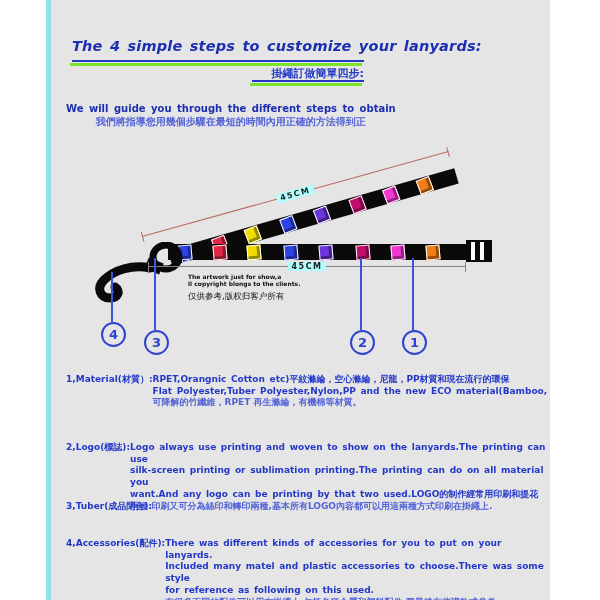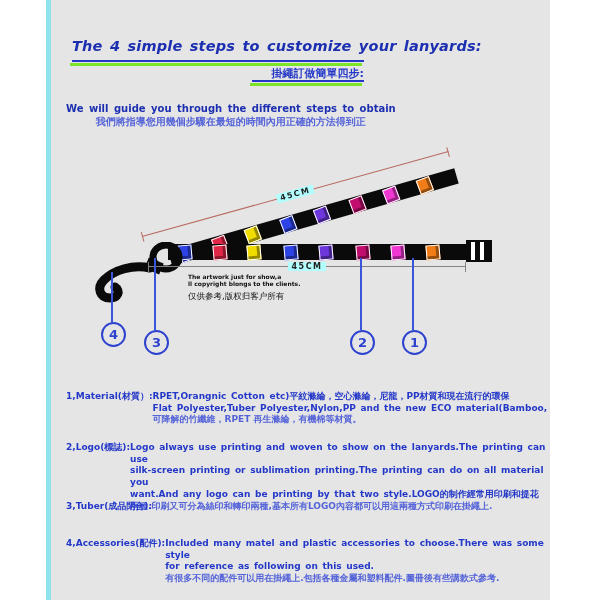--- a/index.html
+++ b/index.html
@@ -77,21 +77,21 @@
   }
   .co-4{left:55px;top:322px;}
   .co-3{left:98px;top:330px;}
   .co-2{left:304px;top:330px;}
   .co-1{left:356px;top:330px;}
   
   .step{
     position:absolute;left:20px;width:486px;display:flex;align-items:flex-start;
     font-size:9px;font-weight:bold;line-height:11.7px;color:#2438c8;word-spacing:1.5px;
   }
-  .step-1{top:391px;} .step-2{top:442px;} .step-3{top:501px;} .step-4{top:538px;}
+  .step-1{top:374px;} .step-2{top:442px;} .step-3{top:501px;} .step-4{top:538px;}
   .step-heading{flex:none;white-space:nowrap;}
   .step-lines{flex:1;}
   .step-lines .zh{color:#5463d8;word-spacing:0;}
 </style>
 </head>
 <body>
 
 <div class="page">
   <div class="page-edge"></div>
 
@@ -169,30 +169,31 @@
       <div>Flat Polyester,Tuber Polyester,Nylon,PP and the new ECO material(Bamboo,</div>
       <div class="zh">可降解的竹纖維，RPET 再生滌綸，有機棉等材質。</div>
     </div>
   </div>
 
   <div class="step step-2">
     <div class="step-heading">2,Logo(標誌):</div>
     <div class="step-lines">
       <div>Logo always use printing and woven to show on the lanyards.The printing can use</div>
       <div>silk-screen printing or sublimation printing.The printing can do on all material you</div>
-      <div>want.And any logo can be printing by that two style.LOGO的制作經常用印刷和提花</div>
+      <div>want.And any logo can be printing by that two used.LOGO的制作經常用印刷和提花</div>
       <div class="zh">兩種.印刷又可分為絲印和轉印兩種,基本所有LOGO內容都可以用這兩種方式印刷在掛繩上.</div>
     </div>
   </div>
 
   <div class="step step-3">
     <div class="step-heading">3,Tuber(成品閉合):</div>
   </div>
 
   <div class="step step-4">
     <div class="step-heading">4,Accessories(配件):</div>
     <div class="step-lines">
+      <div>There was different kinds of accessories for you to put on your lanyards.</div>
       <div>Included many matel and plastic accessories to choose.There was some style</div>
       <div>for reference as following on this used.</div>
       <div class="zh">有很多不同的配件可以用在掛繩上.包括各種金屬和塑料配件.圖冊後有些講款式參考.</div>
     </div>
   </div>
 </div>
 
 </body></html>

